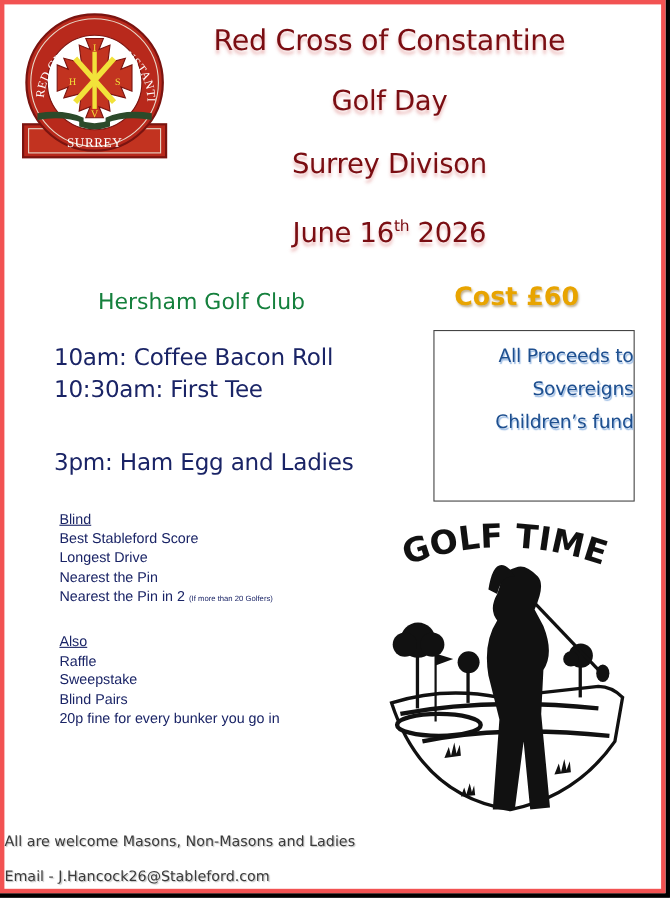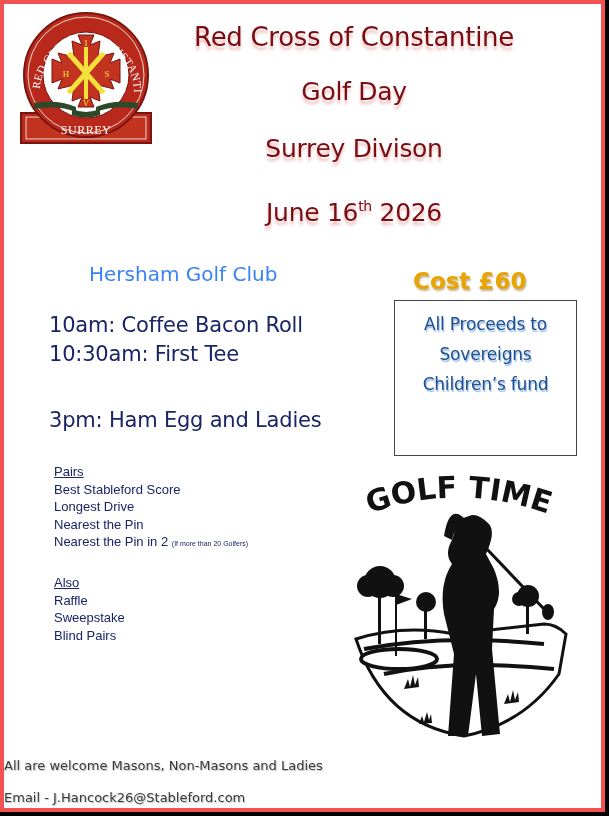--- a/index.html
+++ b/index.html
@@ -11,29 +11,29 @@
   }
   .logo { position: absolute; left: 14px; top: 7px; width: 136px; height: 138px; }
   .title-block { position: absolute; left: 175px; top: 18px; width: 350px; text-align: center; }
   .title-line {
     font-family: "DejaVu Sans", sans-serif; font-size: 25px; color: #7a0d12;
     line-height: 30px; height: 57px; letter-spacing: -0.3px;
     text-shadow: 0 4px 3px rgba(200,60,60,0.35);
   }
   .title-line.first { height: 55px; font-size: 26px; }
   .title-line sup { font-size: 14px; vertical-align: 10px; }
-  .venue { position: absolute; left: 85px; top: 258px; font-family: "DejaVu Sans", sans-serif; font-size: 20px; color: #3b82f6; }
+  .venue { position: absolute; left: 85px; top: 258px; font-family: "DejaVu Sans", sans-serif; font-size: 20px; color: #15803d; }
   .sched { position: absolute; left: 45px; font-family: "DejaVu Sans", sans-serif; font-size: 21px; color: #1a2466; white-space: nowrap; letter-spacing: -0.2px; }
   .cost {
-    position: absolute; left: 409px; top: 264px; font-family: "DejaVu Sans", sans-serif; font-weight: bold;
+    position: absolute; left: 409px; top: 253px; font-family: "DejaVu Sans", sans-serif; font-weight: bold;
     font-size: 23px; color: #e8a400; text-shadow: 1px 2px 2px rgba(120,80,0,0.45);
   }
   .proceeds {
     position: absolute; left: 390px; top: 296px; width: 183px; height: 156px; box-sizing: border-box;
-    border: 1px solid #444; background: #fff; text-align: center; padding-top: 8px;
+    border: 1px solid #444; background: #fff; text-align: right; padding-top: 8px;
   }
   .proceeds div {
     font-family: "DejaVu Sans", sans-serif; font-size: 17px; line-height: 30px; color: #1e4f8f;
     text-shadow: 1px 2px 1px rgba(130,170,220,0.8); letter-spacing: -0.2px;
   }
   .list { position: absolute; left: 50px; font-family: "Liberation Sans", sans-serif; font-size: 13px; color: #1a2466; line-height: 17.5px; }
   .list .heading { text-decoration: underline; }
   .list .small { font-size: 7px; }
   .golf-art { position: absolute; left: 340px; top: 470px; width: 225px; height: 265px; }
   .footer-line {
@@ -93,32 +93,33 @@
 
   <div class="cost">Cost £60</div>
 
   <div class="proceeds">
     <div>All Proceeds to</div>
     <div>Sovereigns</div>
     <div>Children’s fund</div>
   </div>
 
   <div class="list" style="top:459px">
-    <div class="heading">Pairs</div>
+    <div class="heading">Blind</div>
     <div>Best Stableford Score</div>
     <div>Longest Drive</div>
     <div>Nearest the Pin</div>
     <div><span>Nearest the Pin in 2</span> <span class="small">(If more than 20 Golfers)</span></div>
   </div>
 
   <div class="list" style="top:570px">
     <div class="heading">Also</div>
     <div>Raffle</div>
     <div>Sweepstake</div>
     <div>Blind Pairs</div>
+    <div>20p fine for every bunker you go in</div>
   </div>
 
   <svg class="golf-art" viewBox="0 0 225 265">
     <defs>
       <path id="golfArc" d="M 20 42 Q 112 5 210 42"></path>
     </defs>
     <text font-family="DejaVu Sans, sans-serif" font-weight="bold" font-size="30" fill="#111" letter-spacing="0">
       <textPath href="#golfArc" startOffset="50%" text-anchor="middle">GOLF TIME</textPath>
     </text>
 

